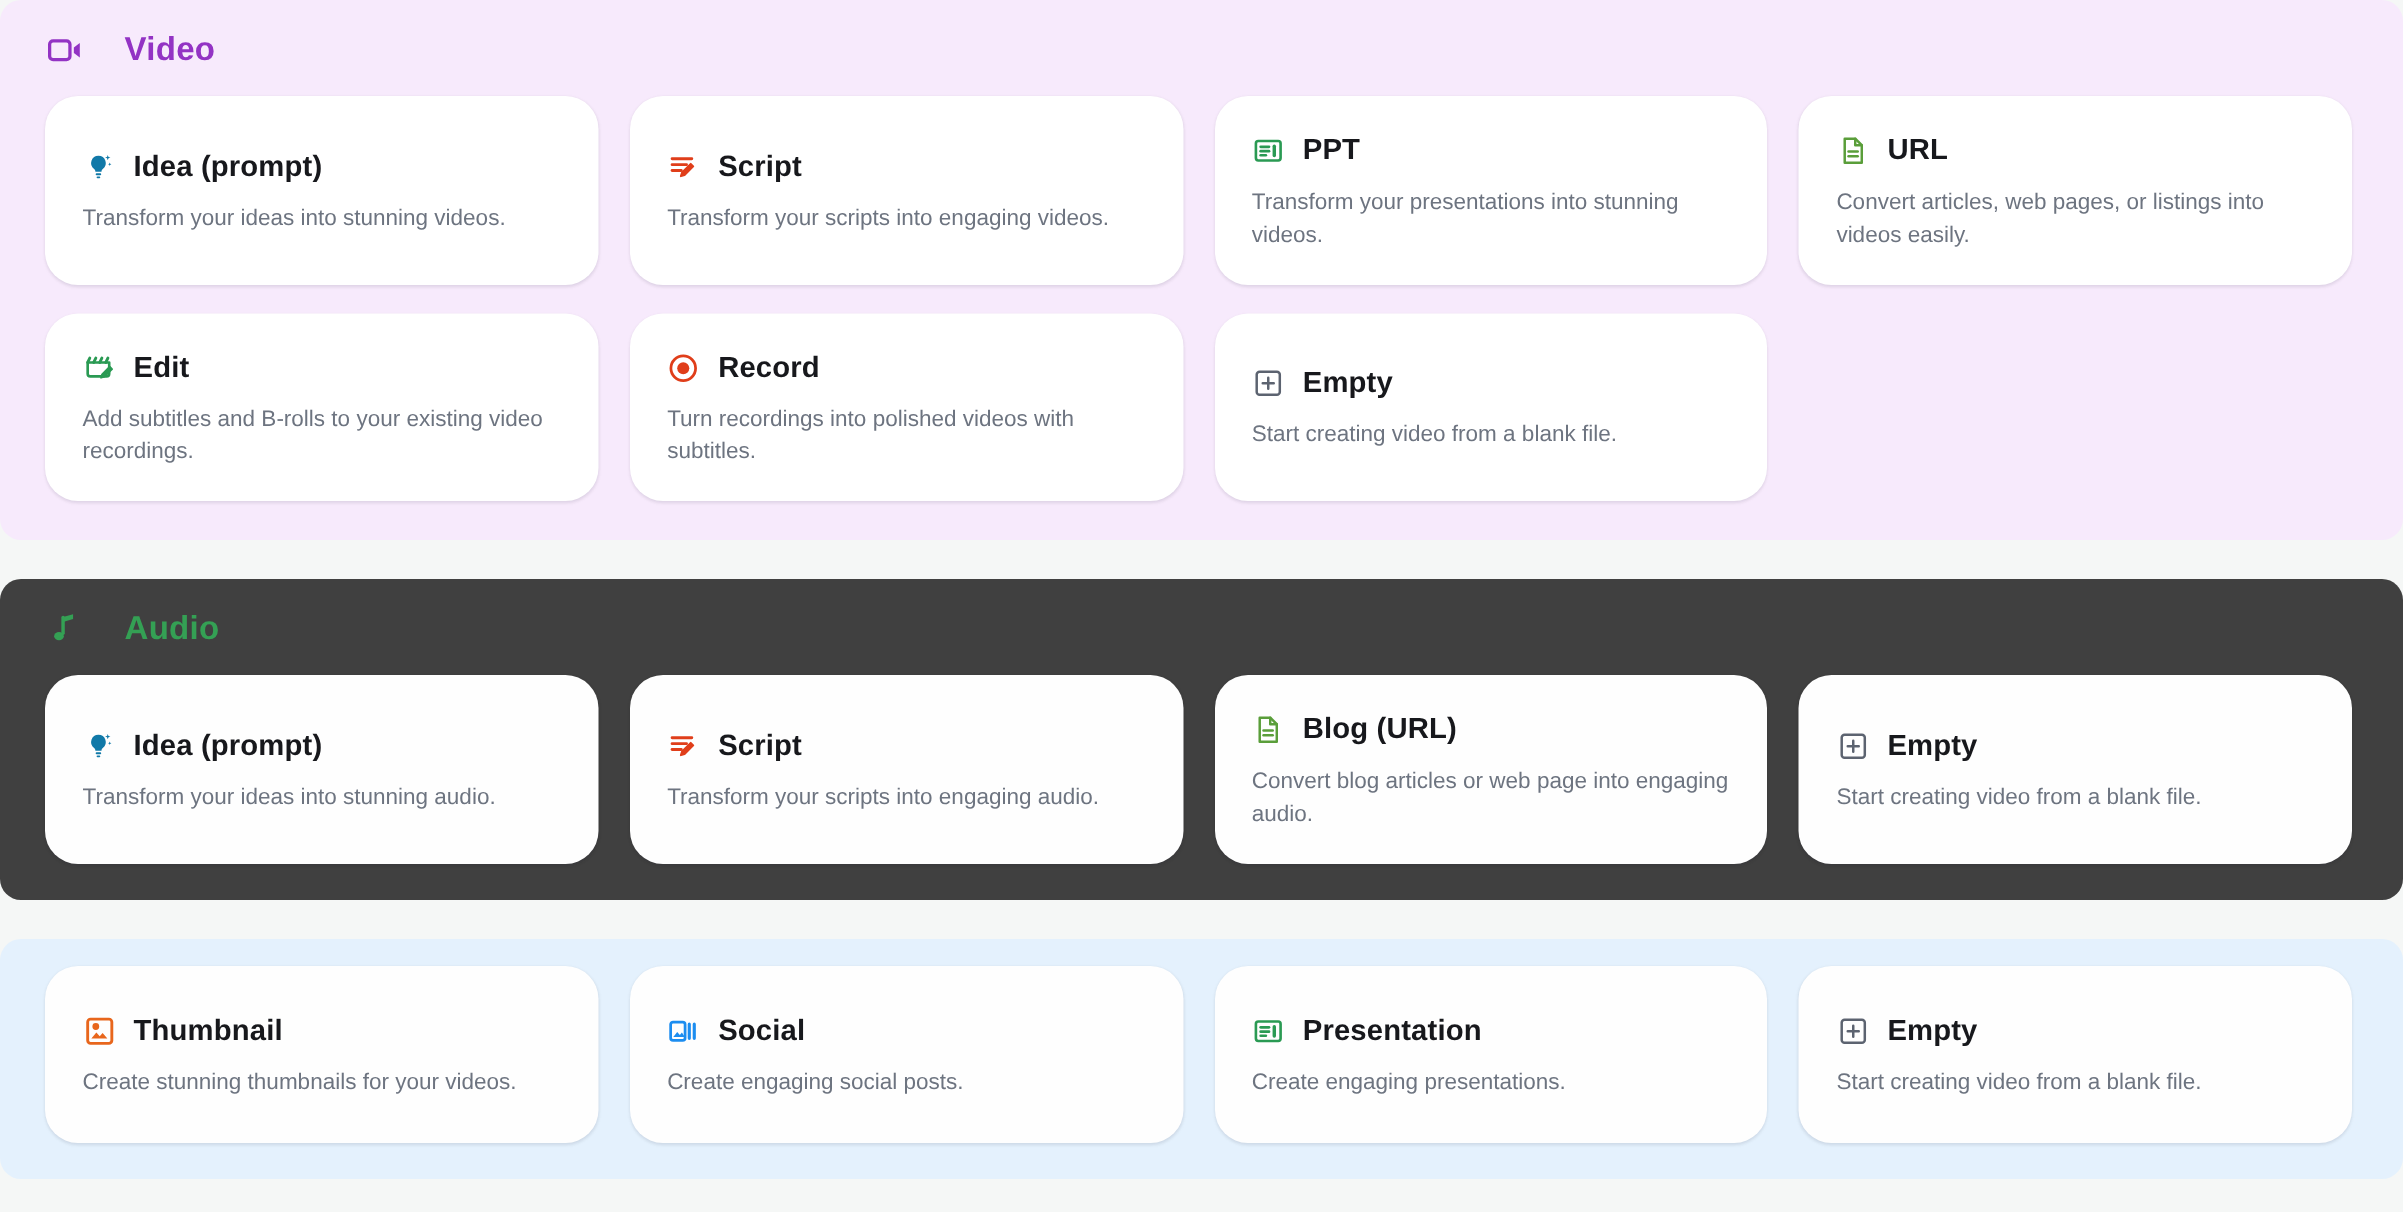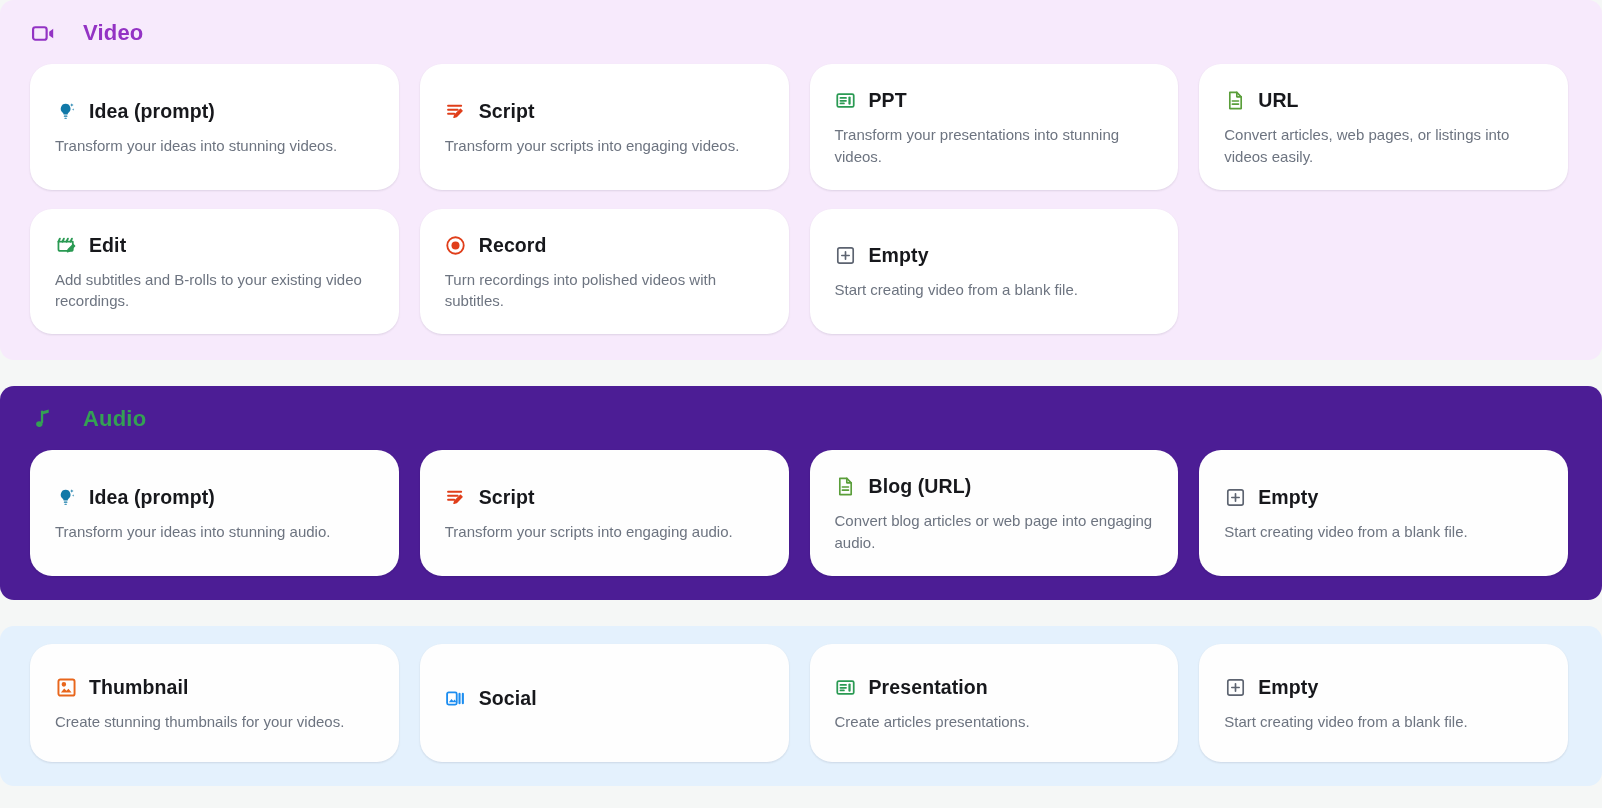--- a/index.html
+++ b/index.html
@@ -20,21 +20,21 @@
     overflow: hidden;
   }
 
   
   .section {
     border-radius: 14px;
     padding: 18px 34px 24px 8px;
     flex: 0 0 auto;
   }
   .section.video   { background: #f7eafc; padding-bottom: 26px; }
-  .section.audio   { background: #4c1d95; }
+  .section.audio   { background: #404040; }
   .section.design  { background: #e4f1fd; }
 
   .section-header {
     display: flex;
     align-items: center;
     gap: 27px;
     padding-left: 22px;
     margin-bottom: 16px;
     height: 30px;
   }
@@ -325,36 +325,37 @@
         <div class="card-head">
           <span class="card-icon">
             <svg width="21" height="21" viewBox="0 0 24 24" fill="none" stroke="#1c8df0" stroke-width="2.1" stroke-linecap="round" stroke-linejoin="round">
               <rect x="2.4" y="5" width="11" height="14" rx="1.8"></rect>
               <path d="M4.4 16.4 7.4 12.6l2 2.2 1.6-1.8 2.2 3.4z" fill="#1c8df0" stroke="none"></path>
               <path d="M16.6 6.6v10.8M20.4 6.6v10.8" stroke-width="2.4"></path>
             </svg>
           </span>
           <span class="card-title">Social</span>
         </div>
+        <div class="card-desc">Create engaging social posts.</div>
       </div>
 
       <div class="card">
         <div class="card-head">
           <span class="card-icon">
             <svg width="21" height="21" viewBox="0 0 24 24" fill="none" stroke="#2a9a53" stroke-width="2" stroke-linecap="round" stroke-linejoin="round">
               <rect x="2.6" y="4.6" width="18.8" height="14.8" rx="1.8"></rect>
               <path d="M6.2 9h6.4"></path>
               <path d="M6.2 12.3h6.4"></path>
               <path d="M6.2 15.4h4"></path>
               <path d="M16.6 8.6v7" stroke-width="2.6"></path>
             </svg>
           </span>
           <span class="card-title">Presentation</span>
         </div>
-        <div class="card-desc">Create articles presentations.</div>
+        <div class="card-desc">Create engaging presentations.</div>
       </div>
 
       <div class="card">
         <div class="card-head">
           <span class="card-icon">
             <svg width="21" height="21" viewBox="0 0 24 24" fill="none" stroke="#5c6370" stroke-width="1.9" stroke-linecap="round">
               <rect x="3.2" y="3.2" width="17.6" height="17.6" rx="2.2"></rect>
               <path d="M12 7.8v8.4M7.8 12h8.4"></path>
             </svg>
           </span>

